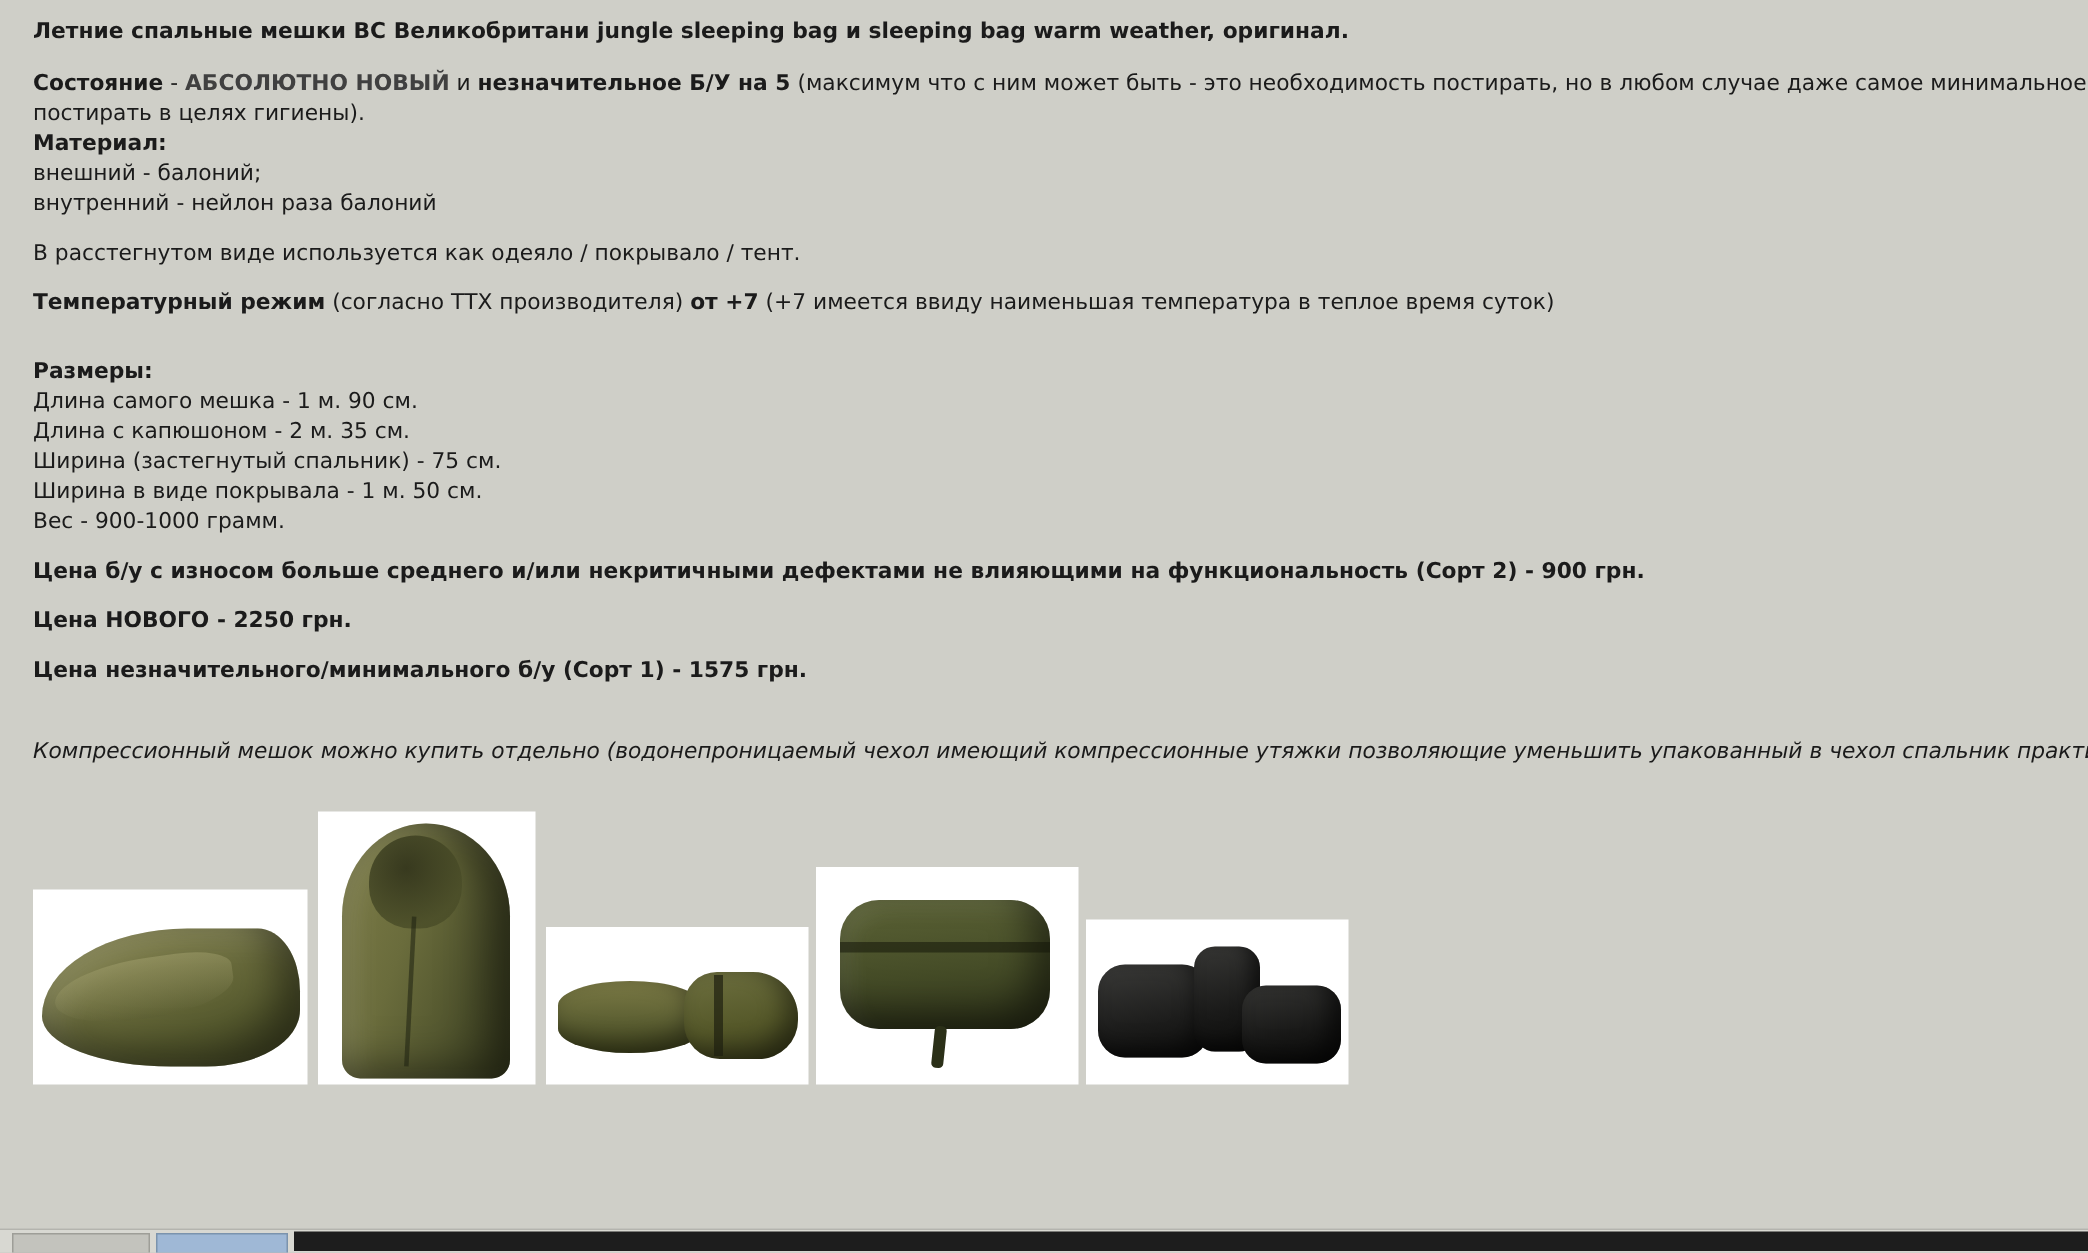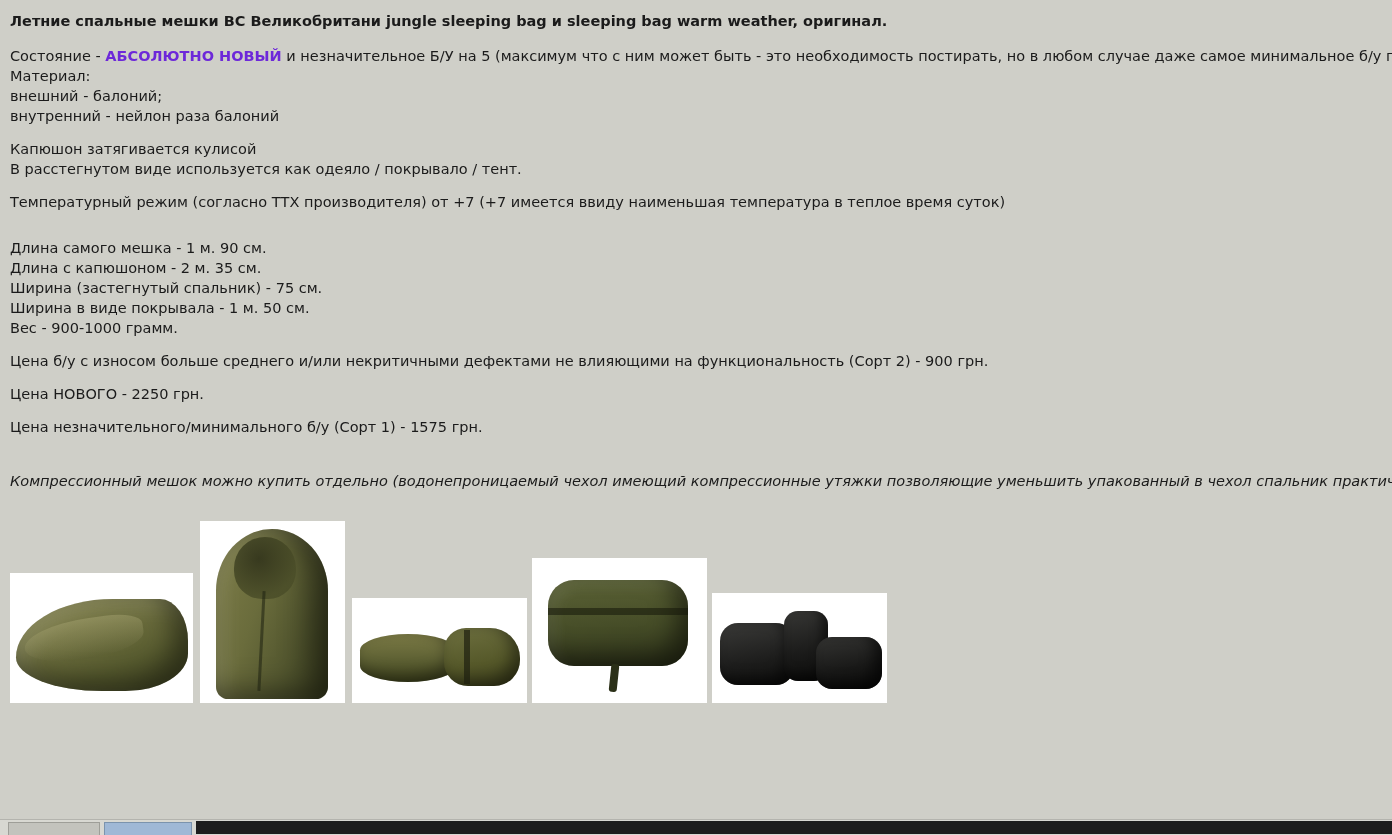--- a/index.html
+++ b/index.html
@@ -11,21 +11,21 @@
     width: 1392px;
     height: 835px;
     font-family: "DejaVu Sans", "Liberation Sans", sans-serif;
     font-size: 14.5px;
     color: #1b1b1b;
     overflow: hidden;
     position: relative;
   }
   .page {
     position: absolute;
-    left: 0; top: 0;
+    left: 12px; top: 0;
     width: 1256px;
     height: 820px;
     background: #cfcfc8;
     padding: 10px 0 0 10px;
     box-sizing: border-box;
   }
   .title {
     font-weight: bold;
     font-size: 14.5px;
     margin: 2px 0 14px 0;
@@ -35,22 +35,22 @@
     margin: 0;
     line-height: 1.38;
     white-space: nowrap;
   }
   .gap {
     height: 13px;
   }
   .gap-sm {
     height: 8px;
   }
-  b { font-weight: normal; margin-top: 13px; }
-  .red { color: #6d28d9; font-weight: bold; }
+  b { font-weight: bold; margin-top: 13px; }
+  .red { color: #404040; font-weight: bold; }
   .italic { font-style: italic; }
   .photos {
     margin-top: 22px;
     position: relative;
     height: 190px;
   }
   .photo {
     position: absolute;
     bottom: 0;
     background: #ffffff;
@@ -196,41 +196,42 @@
 </head>
 <body>
 
 <div class="page">
 
   <div class="title">Летние спальные мешки ВС Великобритани jungle sleeping bag и sleeping bag warm weather, оригинал.</div>
 
   <p class="line">
     <b>Состояние</b><span> - </span><span class="red">АБСОЛЮТНО НОВЫЙ</span><span> и </span><b>незначительное Б/У на 5</b><span> (максимум что с ним может быть - это необходимость постирать, но в любом случае даже самое минимальное б/у по состоянию н</span>
   </p>
+  <p class="line">постирать в целях гигиены).</p>
 
   <p class="line"><b>Материал:</b></p>
   <p class="line">внешний - балоний;</p>
   <p class="line">внутренний - нейлон раза балоний</p>
 
   <div class="gap"></div>
 
-  <p class="line">Капюшон затягивается кулисой</p>
   <p class="line">В расстегнутом виде используется как одеяло / покрывало / тент.</p>
 
   <div class="gap"></div>
 
   <p class="line">
     <b>Температурный режим</b><span> (согласно ТТХ производителя) </span><b>от +7</b><span> (+7 имеется ввиду наименьшая температура в теплое время суток)</span>
   </p>
 
   <div class="gap"></div>
 
 
   <div class="gap"></div>
 
+  <p class="line"><b>Размеры:</b></p>
   <p class="line">Длина самого мешка - 1 м. 90 см.</p>
   <p class="line">Длина с капюшоном - 2 м. 35 см.</p>
   <p class="line">Ширина (застегнутый спальник) - 75 см.</p>
   <p class="line">Ширина в виде покрывала - 1 м. 50 см.</p>
   <p class="line">Вес - 900-1000 грамм.</p>
 
   <div class="gap"></div>
 
   <p class="line"><b>Цена б/у с износом больше среднего и/или некритичными дефектами не влияющими на функциональность (Сорт 2) - 900 грн.</b></p>
   <div class="gap"></div>

